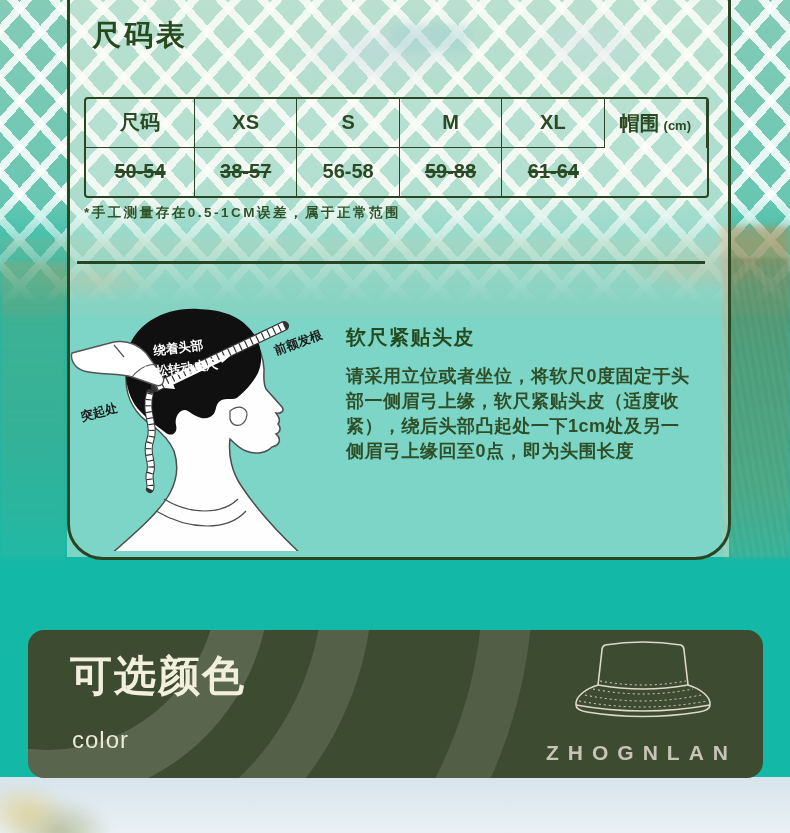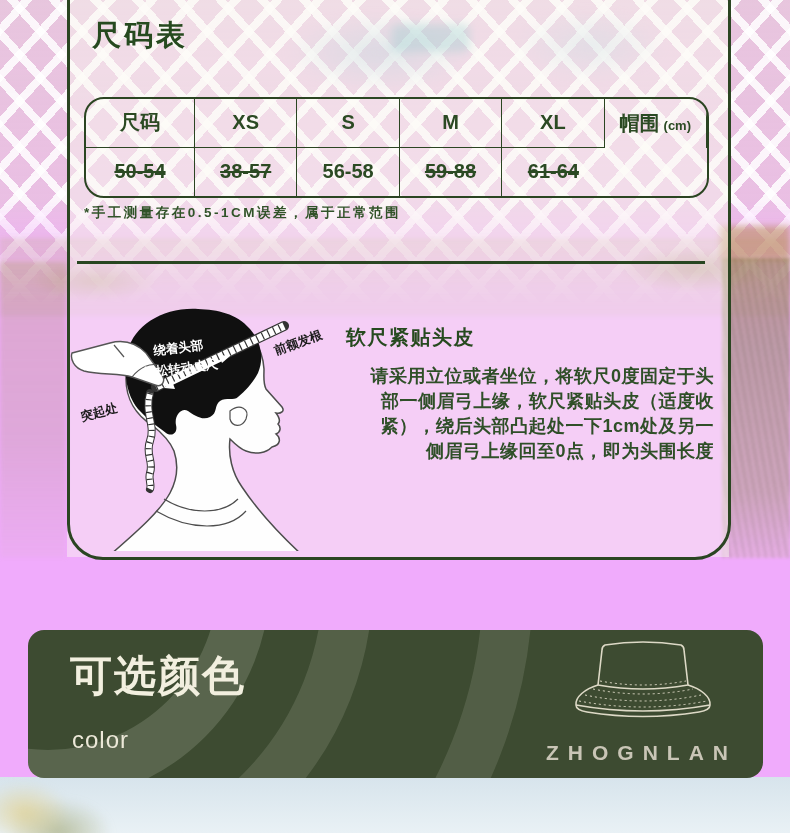--- a/index.html
+++ b/index.html
@@ -1,20 +1,19 @@
 <!DOCTYPE html>
 <html><head>
 <meta charset="utf-8">
 <style>
   html,body{margin:0;padding:0;}
   .page{
     position:relative;width:790px;height:833px;overflow:hidden;
-    background:#f0abfc;
+    background:#14b8a6;
     font-family:"Liberation Sans","DejaVu Sans",sans-serif;
-    text-align:right;
     -webkit-font-smoothing:antialiased;
   }
   
   .bg-lattice{
     position:absolute;left:0;top:0;width:790px;height:305px;
     background:
       repeating-linear-gradient(48deg, rgba(255,255,255,0) 0 23px, rgba(255,255,255,0.85) 23px 31px),
       repeating-linear-gradient(-48deg, rgba(255,255,255,0) 0 23px, rgba(255,255,255,0.85) 23px 31px),
       linear-gradient(180deg, rgba(225,220,196,0.55), rgba(226,219,192,0.35));
     -webkit-mask-image:linear-gradient(180deg,#000 65%,transparent 100%);
@@ -47,21 +46,21 @@
       radial-gradient(70px 45px at 55% 85%, rgba(146,152,92,0.55), rgba(146,152,92,0) 75%);}
   .wash{position:absolute;left:67px;top:0;width:662px;height:557px;background:rgba(251,248,239,0.45);}
 
   
   .top-frame{position:absolute;left:67px;top:-62px;width:658px;height:616px;
     border:3px solid #2b4522;border-radius:36px;}
   .size-title{position:absolute;left:92px;top:16px;font-size:29px;font-weight:700;
     color:#264a1f;letter-spacing:3px;}
   .size-table{position:absolute;left:84px;top:97px;width:621px;height:97px;
     display:grid;grid-template-columns:109px repeat(5,1fr);grid-template-rows:1fr 1fr;
-    border:2.5px solid #2b4522;border-radius:20px;overflow:hidden;background:rgba(255,255,255,0.08);}
+    border:2.5px solid #2b4522;border-radius:4px;overflow:hidden;background:rgba(255,255,255,0.08);}
   .st-cell{display:flex;align-items:center;justify-content:center;
     color:#2b4a23;font-size:20px;border-right:1.5px solid #2b4522;}
   .st-cell.col-last{border-right:none;}
   .st-cell.row-head{border-bottom:1.5px solid #2b4522;font-weight:700;}
   .st-cell.val{font-weight:600;}
   .st-cell .unit{font-size:13px;font-weight:700;margin-left:4px;margin-top:5px;}
   .st-cell.lbl{font-weight:700;}
   .struck{text-decoration:line-through;text-decoration-thickness:2px;text-decoration-color:#2b4a23;}
   .size-note{position:absolute;left:84px;top:204px;font-size:13.5px;color:#315329;
     letter-spacing:2.5px;font-weight:600;}

